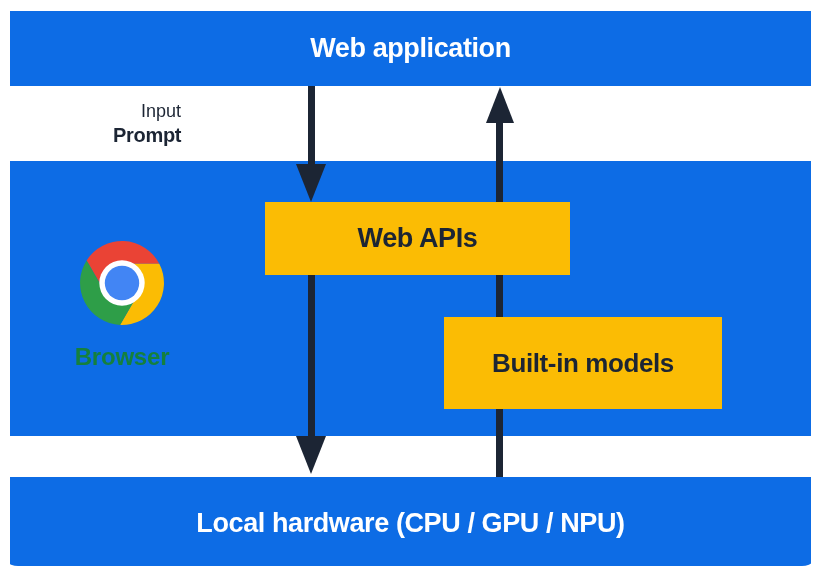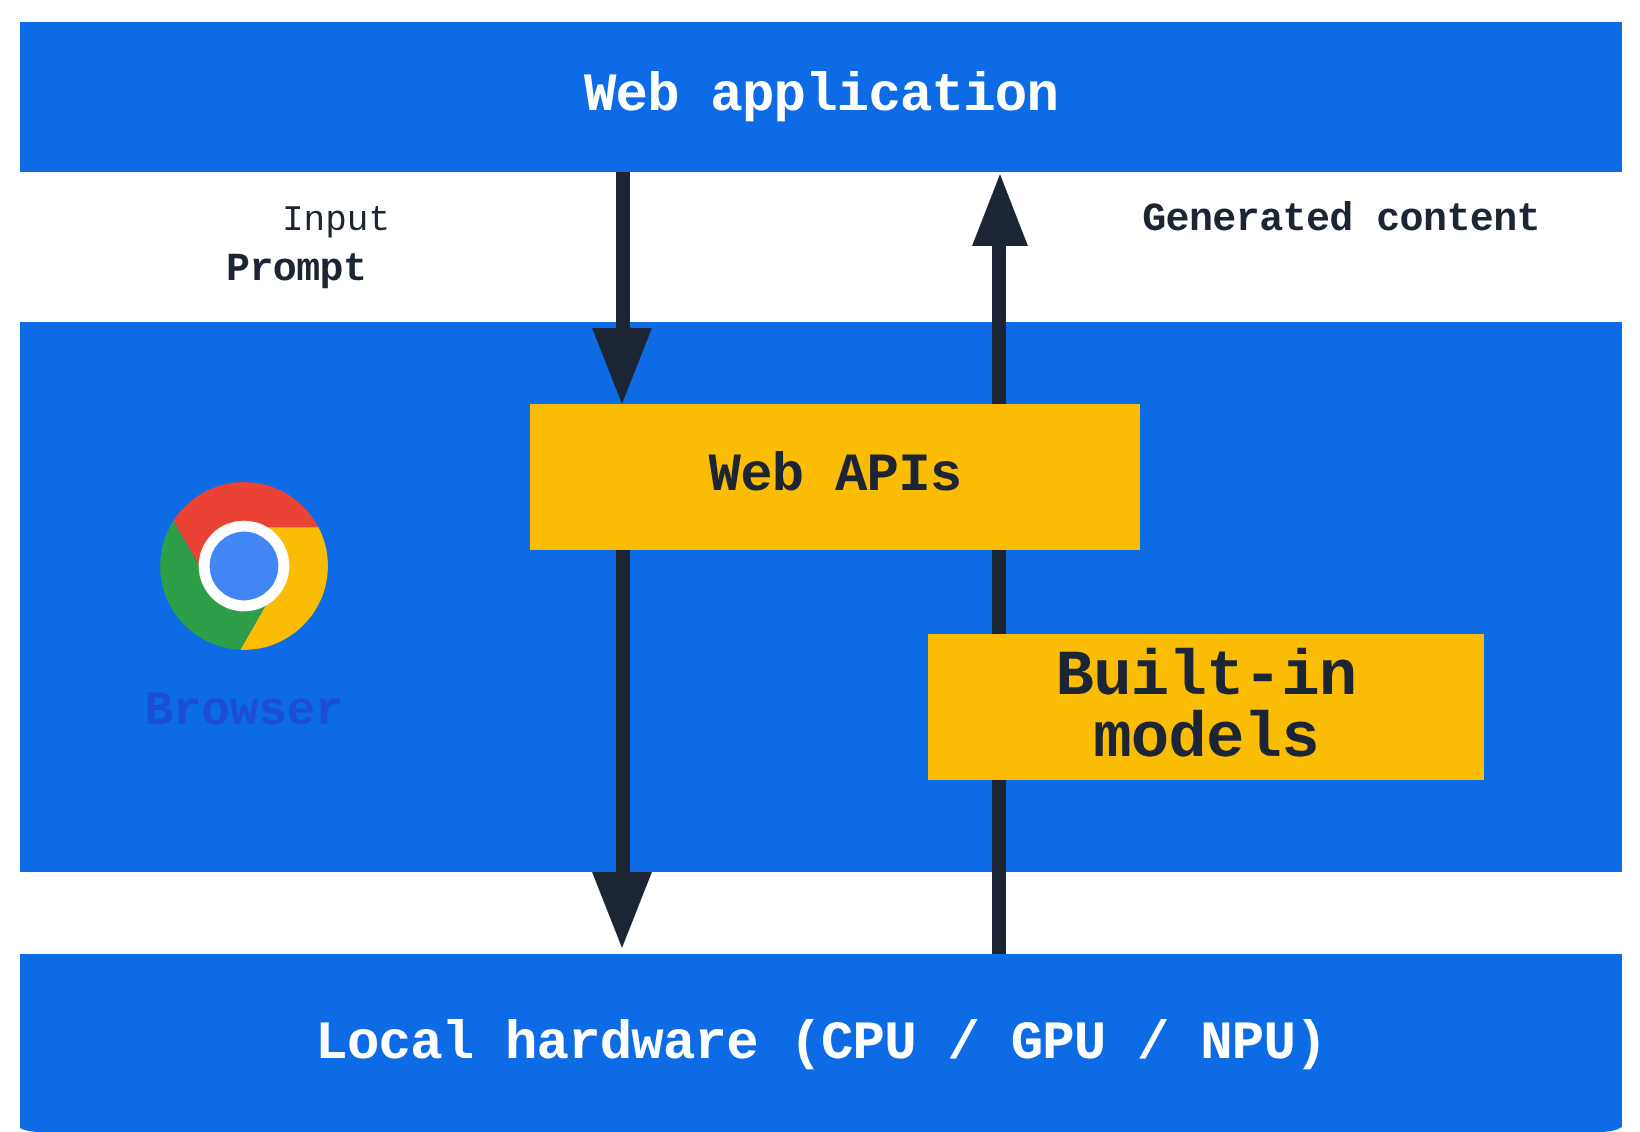--- a/index.html
+++ b/index.html
@@ -3,21 +3,21 @@
 <meta charset="utf-8">
 <style>
   :root{
     --blue:#0d6ce5;
     --yellow:#fbbc04;
     --navy:#1c2534;
   }
   html,body{margin:0;padding:0;background:#ffffff;}
   .canvas{
     position:relative;width:820px;height:566px;background:#ffffff;
-    font-family:Liberation Mono, monospace;overflow:hidden;border-radius:18px;
+    font-family:Liberation Sans, sans-serif;overflow:hidden;border-radius:18px;
   }
   .bar{
     position:absolute;left:10px;width:801px;background:var(--blue);
     display:flex;align-items:center;justify-content:center;
   }
   .top-bar{top:11px;height:75px;}
   .bottom-bar{top:477px;height:92px;}
   .bar-label{
     color:#fff;font-size:27px;font-weight:bold;letter-spacing:-0.4px;white-space:nowrap;
   }
@@ -36,42 +36,41 @@
   .head{position:absolute;width:0;height:0;}
   #down-head-1{left:296px;top:164px;border-left:15px solid transparent;border-right:15px solid transparent;border-top:38px solid var(--navy);}
   #down-head-2{left:296px;top:436px;border-left:15px solid transparent;border-right:15px solid transparent;border-top:38px solid var(--navy);}
   #up-head{left:486px;top:87px;border-left:14px solid transparent;border-right:14px solid transparent;border-bottom:36px solid var(--navy);}
   .ybox{
     position:absolute;background:var(--yellow);color:var(--navy);
     display:flex;flex-direction:column;align-items:center;justify-content:center;
     text-align:center;font-weight:bold;letter-spacing:-0.4px;margin-left:12px;
   }
   #web-apis-box{left:253px;top:202px;width:305px;height:73px;font-size:27px;}
-  #builtin-box{left:452px;top:317px;width:278px;height:73px;font-size:32px;line-height:31px;}
+  #builtin-box{left:432px;top:317px;width:278px;height:92px;font-size:26px;line-height:31px;}
   .chrome-logo{position:absolute;left:80px;top:241px;width:84px;height:84px;}
   .browser-label{
     position:absolute;left:40px;top:343px;width:164px;text-align:center;
-    color:#1d4ed8;font-size:24px;font-weight:bold;letter-spacing:-0.2px;
+    color:#15803d;font-size:24px;font-weight:bold;letter-spacing:-0.2px;
   }
 </style>
 </head>
 <body>
 
 <div class="canvas">
 
   <div class="bar top-bar">
     <span class="bar-label">Web application</span>
   </div>
 
   <div class="io io-input">
     <div class="io-caption">Input</div>
     <div class="io-strong">Prompt</div>
   </div>
   <div class="io io-output">
-    <div class="io-strong">Generated content</div>
   </div>
 
   <div class="band"></div>
 
   <div class="vline" id="down-line-1"></div>
   <div class="vline" id="down-line-2"></div>
   <div class="vline" id="up-line"></div>
 
   <div class="ybox" id="web-apis-box">
     <div>Web APIs</div>

